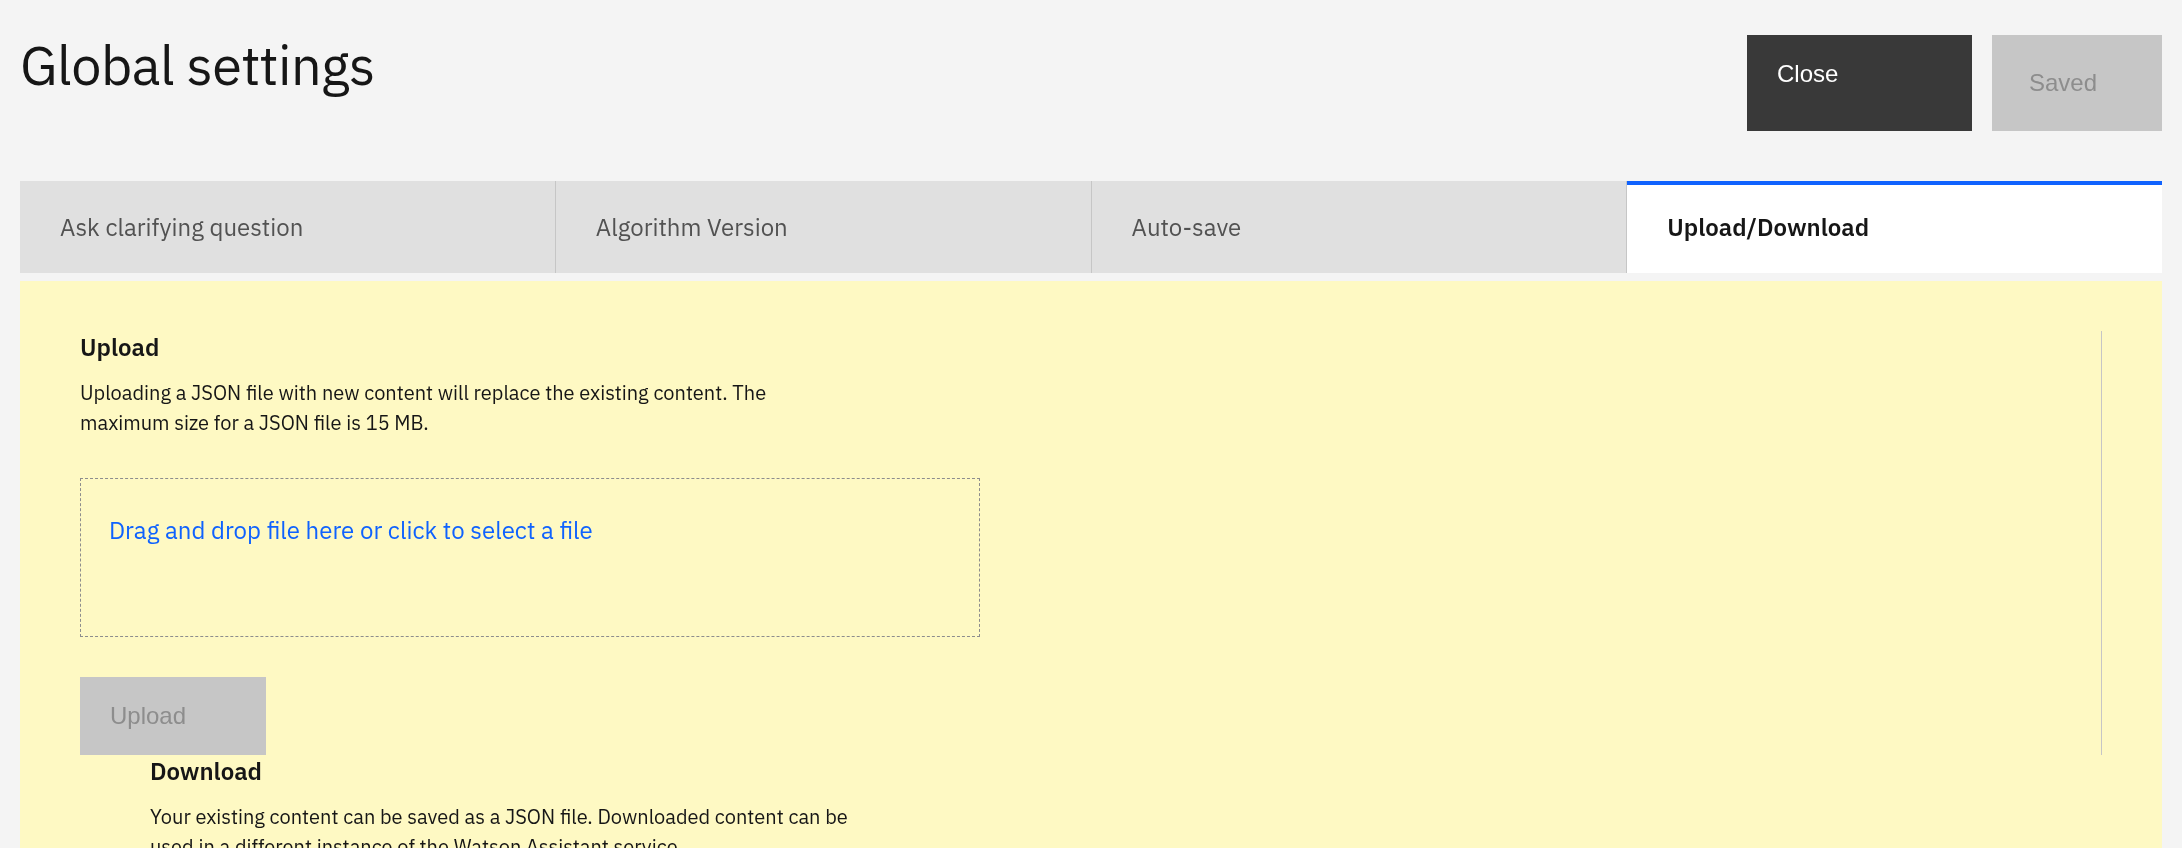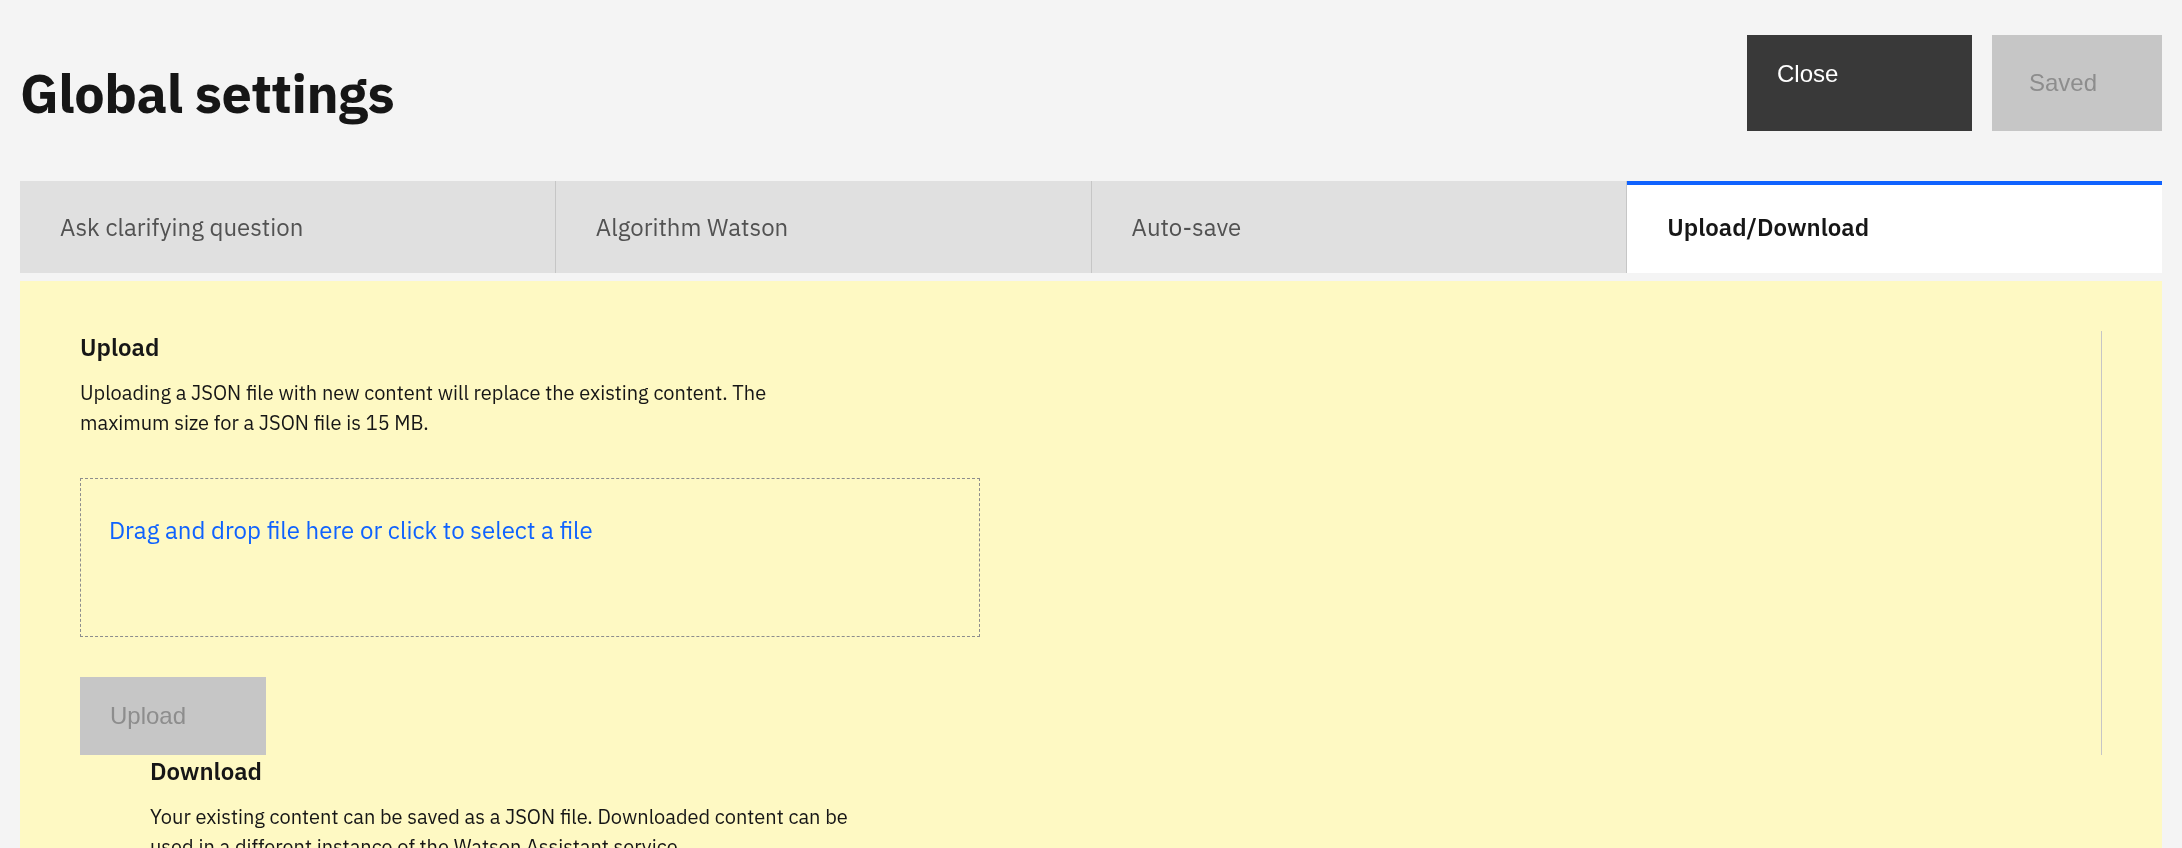--- a/index.html
+++ b/index.html
@@ -16,24 +16,23 @@
       padding: 0;
     }
     .header {
       display: flex;
       justify-content: space-between;
       align-items: flex-start;
       padding: 30px 20px 20px 20px;
     }
     .page-title {
       font-size: 54px;
-      font-weight: 700;
+      font-weight: 400;
       color: #161616;
       letter-spacing: -0.5px;
-      margin-top: 28px;
     }
     .header-buttons {
       display: flex;
       gap: 20px;
       margin-top: 5px;
     }
     .btn-close {
       background: #393939;
       color: #ffffff;
       border: none;
@@ -147,21 +146,21 @@
 <div class="header">
   <h1 class="page-title">Global settings</h1>
   <div class="header-buttons">
     <button class="btn-close">Close</button>
     <button class="btn-saved" disabled="">Saved</button>
   </div>
 </div>
 
 <div class="tabs">
   <div class="tab">Ask clarifying question</div>
-  <div class="tab">Algorithm Watson</div>
+  <div class="tab">Algorithm Version</div>
   <div class="tab">Auto-save</div>
   <div class="tab active">Upload/Download</div>
 </div>
 
 <div class="content">
   <div class="section-left">
     <div class="section-title">Upload</div>
     <div class="section-description">Uploading a JSON file with new content will replace the existing content. The maximum size for a JSON file is 15 MB.</div>
     <div class="dropzone">
       <span class="dropzone-text">Drag and drop file here or click to select a file</span>

